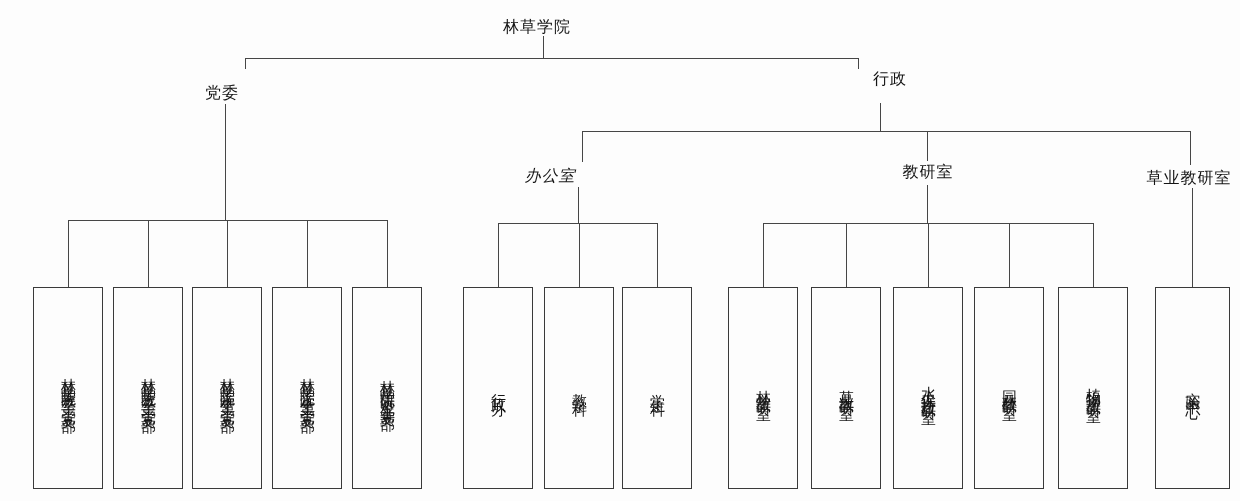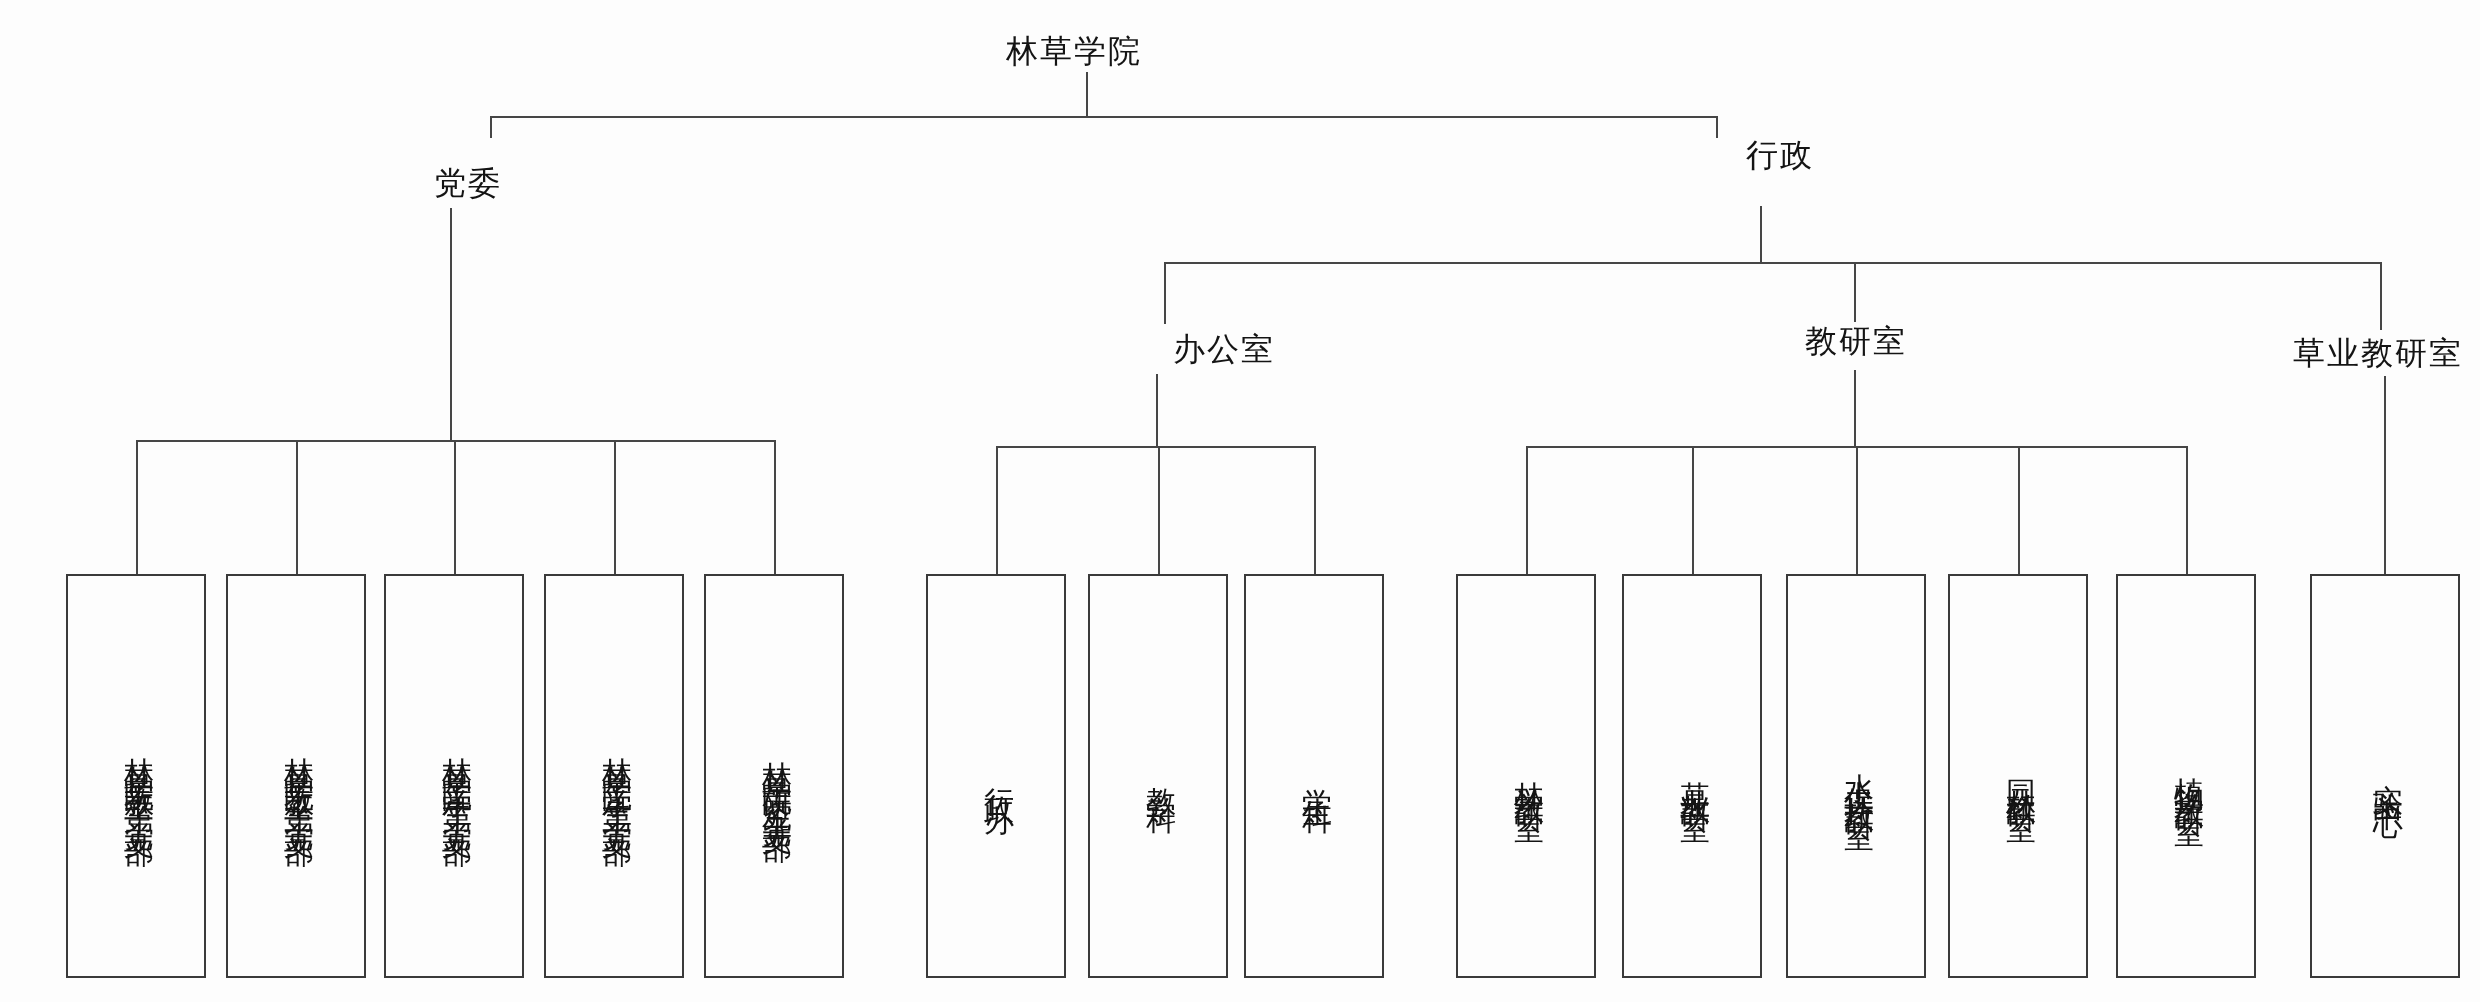--- a/index.html
+++ b/index.html
@@ -59,38 +59,38 @@
 
 <div class="canvas">
 
   <div class="label" style="left:537px; top:18px;">林草学院</div>
 
   <div class="line v" style="left:543px; top:36px; height:22px;"></div>
   <div class="line h" style="left:245px; top:58px; width:613px;"></div>
   <div class="line v" style="left:245px; top:58px; height:11px;"></div>
   <div class="line v" style="left:858px; top:58px; height:11px;"></div>
 
-  <div class="label" style="left:234px; top:84px;text-align:center;">党委</div>
+  <div class="label" style="left:222px; top:84px;text-align:center;">党委</div>
   <div class="label" style="left:890px; top:70px;">行政</div>
 
   <div class="line v" style="left:225px; top:104px; height:116px;"></div>
   <div class="line h" style="left:68px; top:220px; width:319px;"></div>
   <div class="line v" style="left:68px;  top:220px; height:67px;"></div>
   <div class="line v" style="left:148px; top:220px; height:67px;"></div>
   <div class="line v" style="left:227px; top:220px; height:67px;"></div>
   <div class="line v" style="left:307px; top:220px; height:67px;"></div>
   <div class="line v" style="left:387px; top:220px; height:67px;"></div>
 
   <div class="line v" style="left:880px; top:103px; height:28px;"></div>
   <div class="line h" style="left:582px; top:131px; width:608px;"></div>
   <div class="line v" style="left:582px;  top:131px; height:31px;"></div>
   <div class="line v" style="left:927px;  top:131px; height:30px;"></div>
   <div class="line v" style="left:1190px; top:131px; height:34px;"></div>
 
-  <div class="label" style="left:612px; top:167px;">办公室</div>
+  <div class="label" style="left:550px; top:167px;font-style:italic;">办公室</div>
   <div class="label" style="left:928px; top:163px;">教研室</div>
   <div class="label" style="left:1189px; top:169px;">草业教研室</div>
 
   <div class="line v" style="left:578px; top:187px; height:36px;"></div>
   <div class="line h" style="left:498px; top:223px; width:159px;"></div>
   <div class="line v" style="left:498px; top:223px; height:64px;"></div>
   <div class="line v" style="left:579px; top:223px; height:64px;"></div>
   <div class="line v" style="left:657px; top:223px; height:64px;"></div>
 
   <div class="line v" style="left:927px; top:185px; height:38px;"></div>

